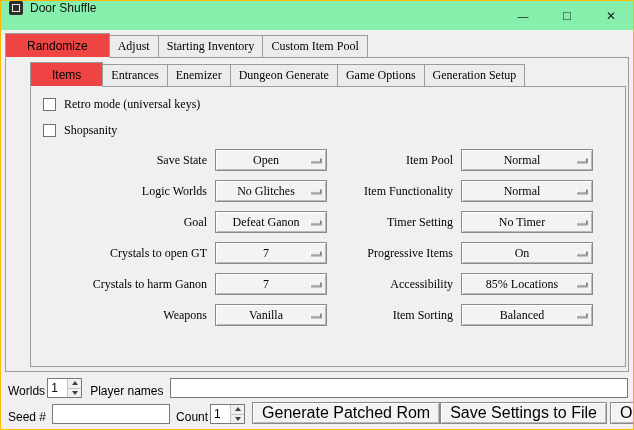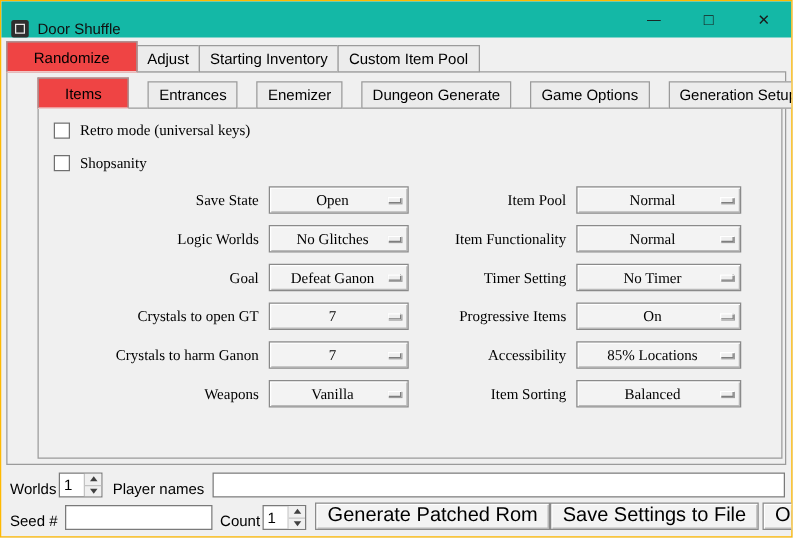--- a/index.html
+++ b/index.html
@@ -14,23 +14,23 @@
     width: 634px;
     height: 430px;
     background: #f0f0f0;
     border: 1px solid #ffb900;
     position: relative;
     overflow: hidden;
   }
   
   .titlebar {
     height: 29px;
-    background: #14b8a6;
+    background: #86efac;
     display: flex;
-    align-items: flex-end;
+    align-items: flex-start;
   }
   .app-icon {
     width: 14px; height: 14px;
     margin: 0 7px 0 8px;
     background: #2e2e2e;
     border-radius: 2px;
     position: relative;
     flex: 0 0 auto;
   }
   .app-icon::after {
@@ -44,29 +44,29 @@
   .win-btn {
     width: 44px; height: 100%;
     display: flex; align-items: center; justify-content: center;
     color: #1a1a1a; font-size: 11px;
   }
   .win-btn.max { font-size: 13px; }
   .win-btn.close { font-size: 12px; }
   
   .tabs { display: flex; align-items: flex-end; position: relative; z-index: 2; }
   .outer-tabs { margin: 3px 0 0 4px; }
-  .inner-tabs { margin: 4px 0 0 24px; gap: 16px; }
+  .inner-tabs { margin: 4px 0 0 24px; }
   .tab {
     padding: 3px 8px;
     background: #ececec;
     border: 1px solid #9b9b9b;
     margin-bottom: -1px;
     white-space: nowrap;
   }
-  .tab + .tab { margin-left: -1px; }
+  .tab + .tab { margin-left: -1px; font-family: Liberation Serif, serif; }
   .tab.selected {
     background: #ef4444;
     border-bottom-color: #f0f0f0;
     padding: 5px 21px 4px;
     position: relative;
     z-index: 3;
   }
   
   .outer-pane {
     margin: 0 4px;

